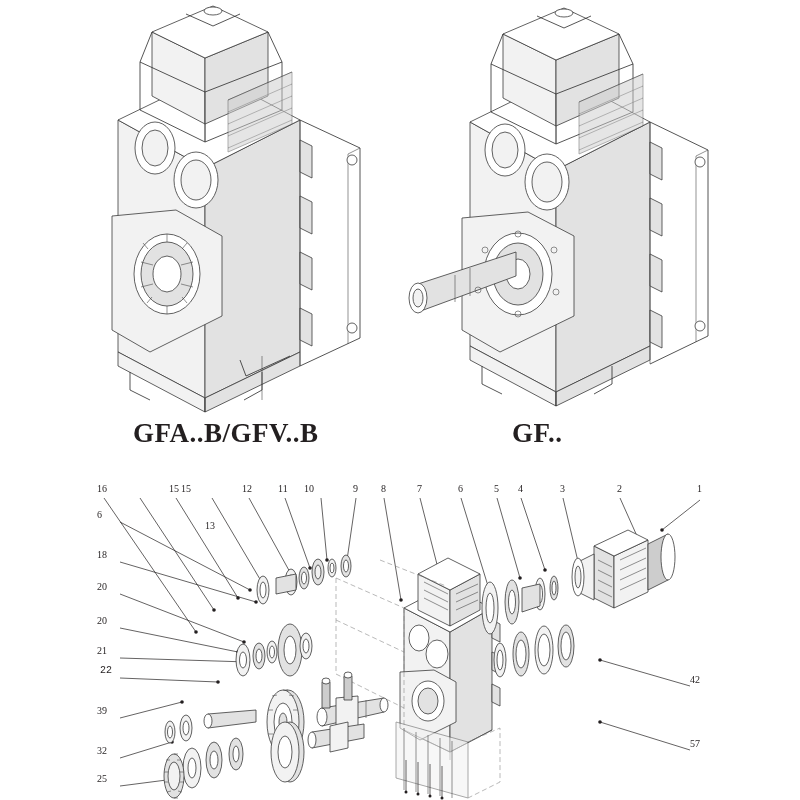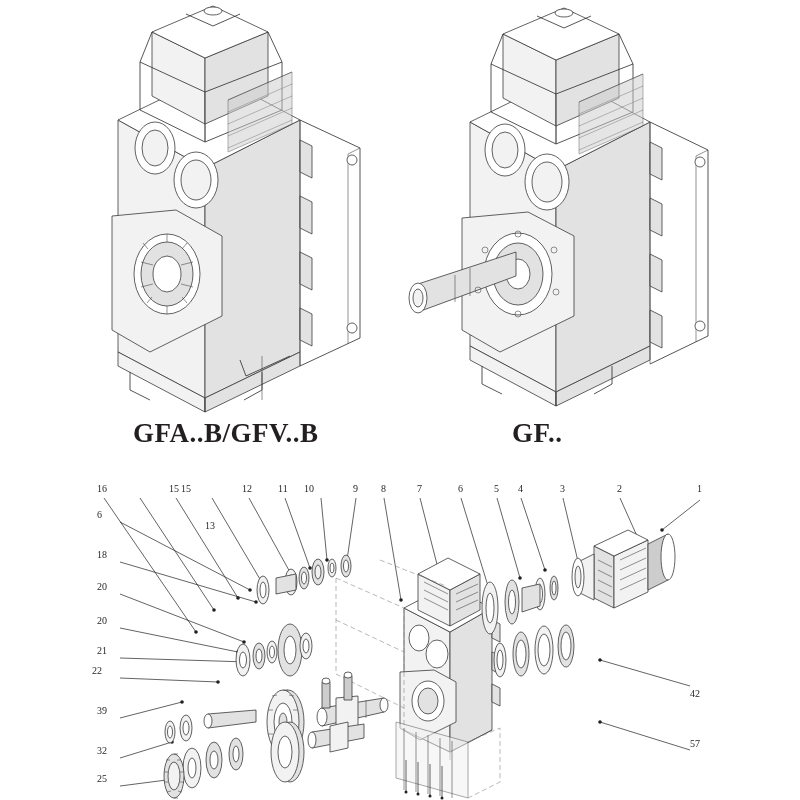--- a/index.html
+++ b/index.html
@@ -544,25 +544,25 @@
       <div class="callout" style="left:617px; top:23px;">2</div>
       <div class="callout" style="left:697px; top:23px;">1</div>
     </div>
 
     <div>
       <div class="callout" style="left:97px; top:49px;">6</div>
       <div class="callout" style="left:97px; top:89px;">18</div>
       <div class="callout" style="left:97px; top:121px;">20</div>
       <div class="callout" style="left:97px; top:155px;">20</div>
       <div class="callout" style="left:97px; top:185px;font-family:Liberation Serif, serif;">21</div>
-      <div class="callout" style="left:92px; top:205px;">22</div>
+      <div class="callout" style="left:100px; top:205px;font-family:Liberation Mono, monospace;">22</div>
       <div class="callout" style="left:97px; top:245px;">39</div>
       <div class="callout" style="left:97px; top:285px;">32</div>
       <div class="callout" style="left:97px; top:313px;">25</div>
     </div>
 
     <div>
-      <div class="callout" style="left:690px; top:228px;">42</div>
+      <div class="callout" style="left:690px; top:214px;">42</div>
       <div class="callout" style="left:690px; top:278px;">57</div>
     </div>
   </div>
 
 </div>
 
 </body></html>

